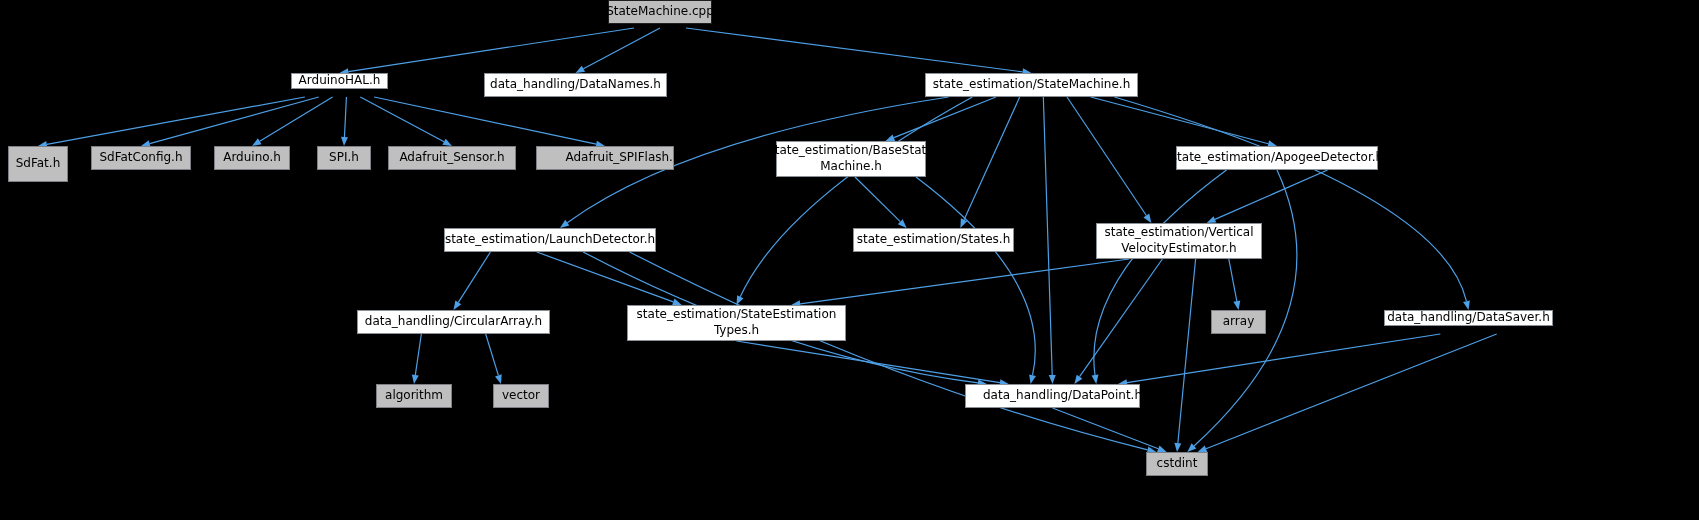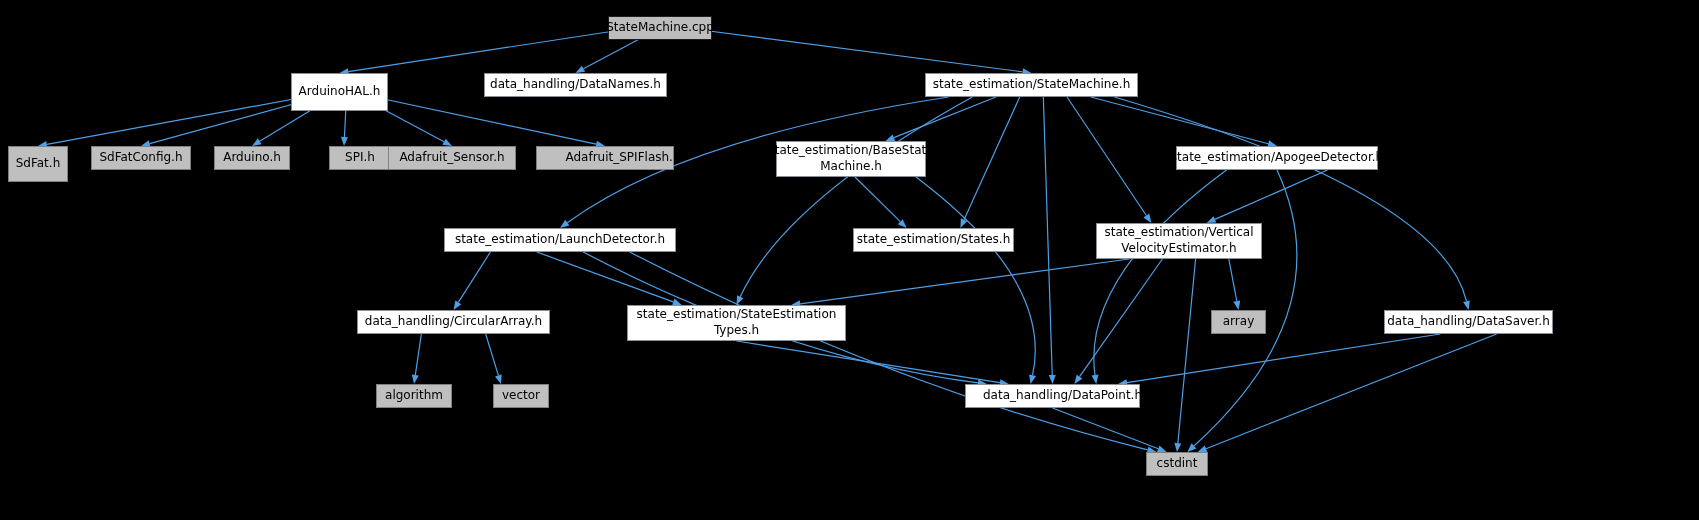--- a/index.html
+++ b/index.html
@@ -169,39 +169,39 @@
       </g>
       <g>
         <path class="edge-line" stroke="#4d9fe6" d="M 1496.6666666666667 334 L 1206.0383152715076 448.6961386776883"></path>
         <polygon fill="#4d9fe6" points="1197.6666666666667,452 1204.7534803128308,445.44049755358355 1207.3231502301844,451.951779801793"></polygon>
       </g>
       <g>
         <path class="edge-line" stroke="#4d9fe6" d="M 1052.5 408 L 1158.2687699814107 448.76343835779915"></path>
         <polygon fill="#4d9fe6" points="1166.6666666666667,452 1157.010107120555,452.02928706873206 1159.5274328422665,445.49758964686623"></polygon>
       </g>
     </svg>
-<div class="node root" style="left: 608px; top: 16px; width: 104px; height: 24px;">StateMachine.cpp</div>
-    <div class="node internal" style="left: 291px; top: 73px; width: 97px; height: 38px;">ArduinoHAL.h</div>
+<div class="node root" style="left: 608px; top: 0; width: 104px; height: 24px;">StateMachine.cpp</div>
+    <div class="node internal" style="left: 291px; top: 73px; width: 97px; height: 16px;">ArduinoHAL.h</div>
     <div class="node internal" style="left: 484px; top: 73px; width: 183px; height: 24px;">data_handling/DataNames.h</div>
     <div class="node internal" style="left: 925px; top: 73px; width: 213px; height: 24px;">state_estimation/StateMachine.h</div>
     <div class="node external" style="left: 8px; top: 146px; width: 60px; height: 36px; text-align: center;">SdFat.h</div>
     <div class="node external" style="left: 91px; top: 146px; width: 100px; height: 24px;">SdFatConfig.h</div>
     <div class="node external" style="left: 214px; top: 146px; width: 76px; height: 24px;">Arduino.h</div>
-    <div class="node external" style="left: 329px; top: 146px; width: 62px; height: 24px;">SPI.h</div>
+    <div class="node external" style="left: 317px; top: 146px; width: 54px; height: 24px;">SPI.h</div>
     <div class="node external" style="left: 388px; top: 146px; width: 128px; height: 24px;">Adafruit_Sensor.h</div>
     <div class="node external" style="left: 536px; top: 146px; width: 138px; height: 24px; padding-left: 36px;">Adafruit_SPIFlash.h</div>
     <div class="node internal" style="left: 776px; top: 141px; width: 150px; height: 36px;">state_estimation/BaseState
 Machine.h</div>
     <div class="node internal" style="left: 1176px; top: 146px; width: 202px; height: 24px;">state_estimation/ApogeeDetector.h</div>
-    <div class="node internal" style="left: 444px; top: 228px; width: 232px; height: 24px;">state_estimation/LaunchDetector.h</div>
+    <div class="node internal" style="left: 444px; top: 228px; width: 212px; height: 24px;">state_estimation/LaunchDetector.h</div>
     <div class="node internal" style="left: 1096px; top: 223px; width: 166px; height: 36px;">state_estimation/Vertical
 VelocityEstimator.h</div>
     <div class="node internal" style="left: 853px; top: 228px; width: 161px; height: 24px;">state_estimation/States.h</div>
     <div class="node internal" style="left: 357px; top: 310px; width: 193px; height: 24px;">data_handling/CircularArray.h</div>
     <div class="node internal" style="left: 627px; top: 305px; width: 219px; height: 36px;">state_estimation/StateEstimation
 Types.h</div>
     <div class="node external" style="left: 1211px; top: 310px; width: 55px; height: 24px;">array</div>
-    <div class="node internal" style="left: 1384px; top: 310px; width: 169px; height: 24px;">data_handling/DataSaver.h</div>
+    <div class="node internal" style="left: 1384px; top: 310px; width: 169px; height: 16px;">data_handling/DataSaver.h</div>
     <div class="node external" style="left: 376px; top: 384px; width: 76px; height: 24px;">algorithm</div>
     <div class="node external" style="left: 473px; top: 384px; width: 56px; height: 24px; margin-left: 20px;">vector</div>
     <div class="node internal" style="left: 965px; top: 384px; width: 175px; height: 24px; padding-left: 20px;">data_handling/DataPoint.h</div>
     <div class="node external" style="left: 1146px; top: 452px; width: 62px; height: 24px;">cstdint</div>
   </div>
 
 </body></html>

